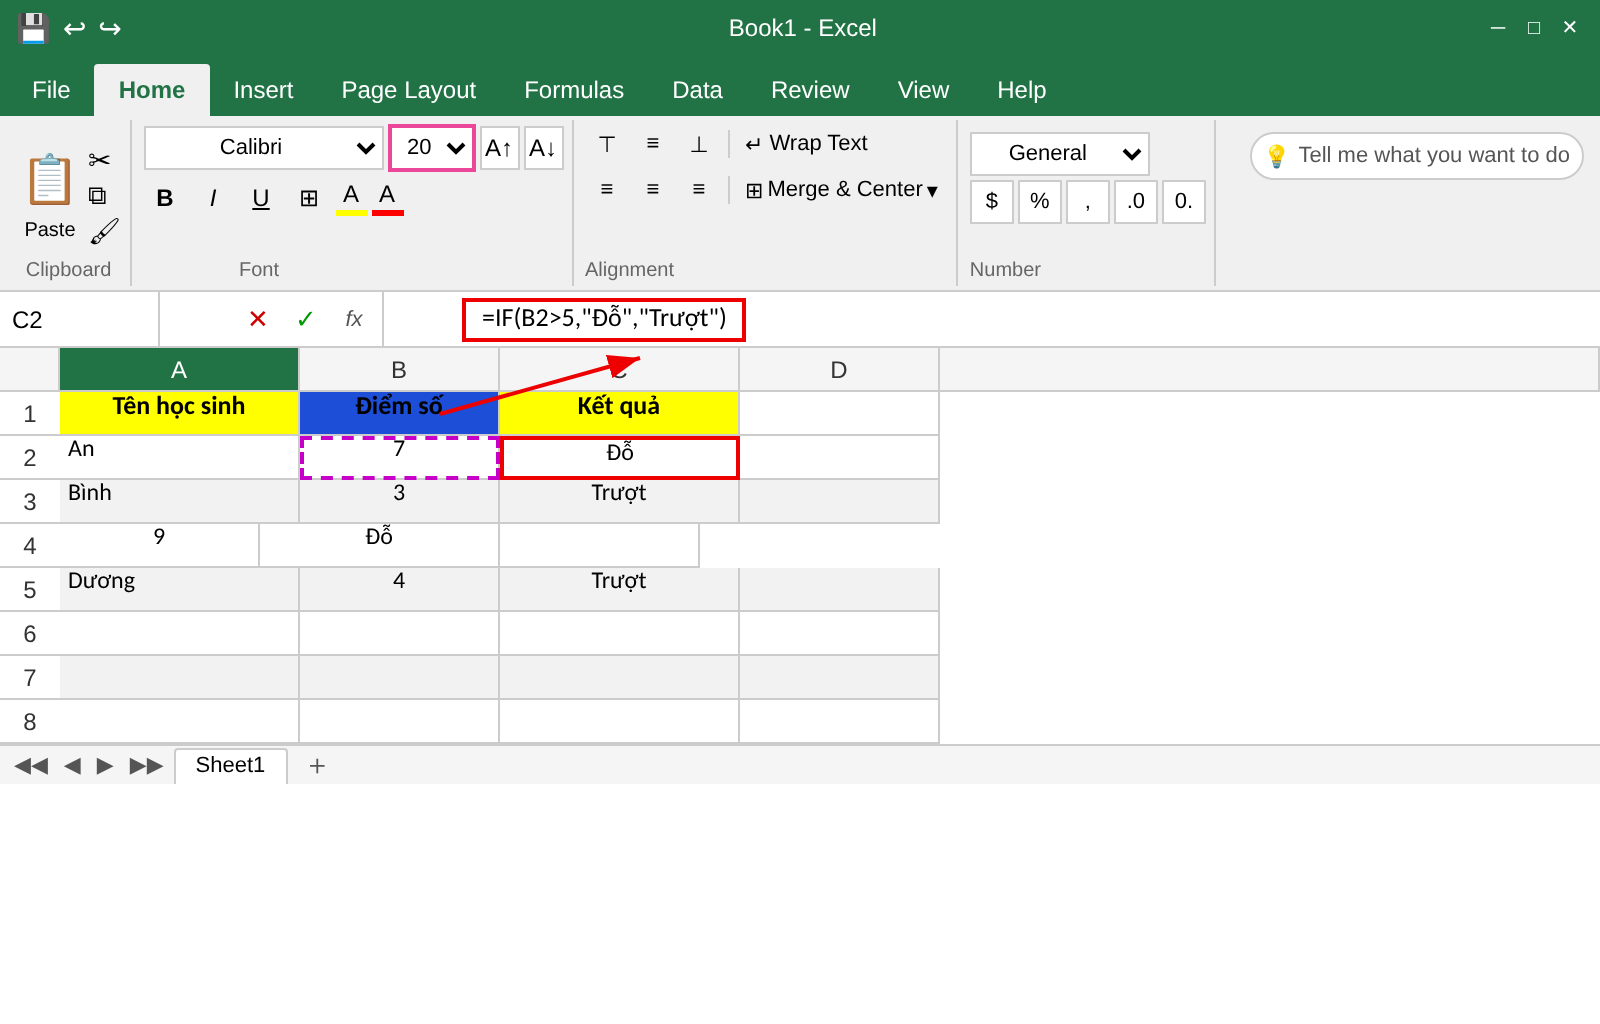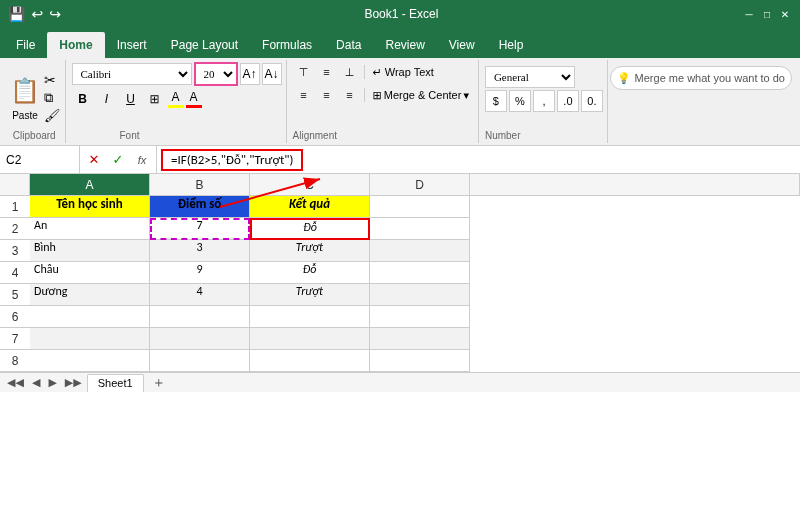--- a/index.html
+++ b/index.html
@@ -155,20 +155,21 @@
       height: 24px;
     }
 
     
     .formula-bar {
       height: 28px;
       border-bottom: 1px solid #ccc;
       display: flex;
       align-items: center;
       background: white;
+      gap: 35px;
     }
     .name-box {
       width: 80px;
       border-right: 1px solid #ccc;
       height: 100%;
       display: flex;
       align-items: center;
       padding: 0 6px;
       font-size: 12px;
       font-weight: 500;
@@ -250,21 +251,21 @@
       position: relative;
     }
     .cell.header-row {
       background: #FFFF00;
       font-weight: bold;
       text-align: center;
       font-size: 13px;
     }
     .cell.col-a { min-width: 120px; width: 120px; }
     .cell.col-b { min-width: 100px; width: 100px; text-align: center; }
-    .cell.col-c { min-width: 120px; width: 120px; text-align: center; font-style: italic; }
+    .cell.col-c { min-width: 120px; width: 120px; text-align: center; }
     .cell.col-d { min-width: 100px; width: 100px; }
 
     
     .cell.b2-selected {
       outline: 2px dashed #c700c7;
       outline-offset: -2px;
     }
     .cell.gray-row {
       background: #f2f2f2;
     }
@@ -286,21 +287,21 @@
       align-items: center;
       font-size: 11px;
       border: 1px solid #ccc;
       border-bottom: none;
       background: white;
       cursor: pointer;
       border-radius: 2px 2px 0 0;
     }
     .sheet-nav { font-size: 11px; color: #555; cursor: pointer; padding: 0 3px; }
 
-    select { font-family: Liberation Serif, serif; }
+    select { font-family: Liberation Sans, sans-serif; text-align: center; }
   </style>
 </head>
 <body>
 
 <div class="title-bar">
   <div class="title-bar-left">
     <span style="font-size:14px; cursor:pointer;">💾</span>
     <span style="font-size:14px; cursor:pointer;">↩</span>
     <span style="font-size:14px; cursor:pointer;">↪</span>
   </div>
@@ -408,21 +409,21 @@
         <button class="num-btn">.0</button>
         <button class="num-btn">0.</button>
       </div>
     </div>
     <div style="font-size:10px;color:#666;">Number</div>
   </div>
 
   <div style="position:absolute;right:8px;top:8px;">
     <div class="tellme-bar">
       <span>💡</span>
-      <span>Merge me what you want to do</span>
+      <span>Tell me what you want to do</span>
     </div>
   </div>
 </div>
 
 <div class="formula-bar">
   <div class="name-box">C2</div>
   <div class="formula-controls">
     <span class="formula-ctrl-btn" style="color:#c00;">✕</span>
     <span class="formula-ctrl-btn" style="color:#090;">✓</span>
     <span class="formula-ctrl-btn" style="font-size:11px;font-style:italic;">fx</span>
@@ -464,21 +465,20 @@
     <div style="display:flex;">
       <div class="row-header">3</div>
       <div class="cell col-a gray-row">Bình</div>
       <div class="cell col-b gray-row" style="text-align:center;">3</div>
       <div class="cell col-c gray-row" style="text-align:center;">Trượt</div>
       <div class="cell col-d gray-row"></div>
     </div>
 
     <div style="display:flex;">
       <div class="row-header">4</div>
-      <div class="cell col-a">Châu</div>
       <div class="cell col-b" style="text-align:center;">9</div>
       <div class="cell col-c" style="text-align:center;">Đỗ</div>
       <div class="cell col-d"></div>
     </div>
 
     <div style="display:flex;">
       <div class="row-header">5</div>
       <div class="cell col-a gray-row">Dương</div>
       <div class="cell col-b gray-row" style="text-align:center;">4</div>
       <div class="cell col-c gray-row" style="text-align:center;">Trượt</div>

